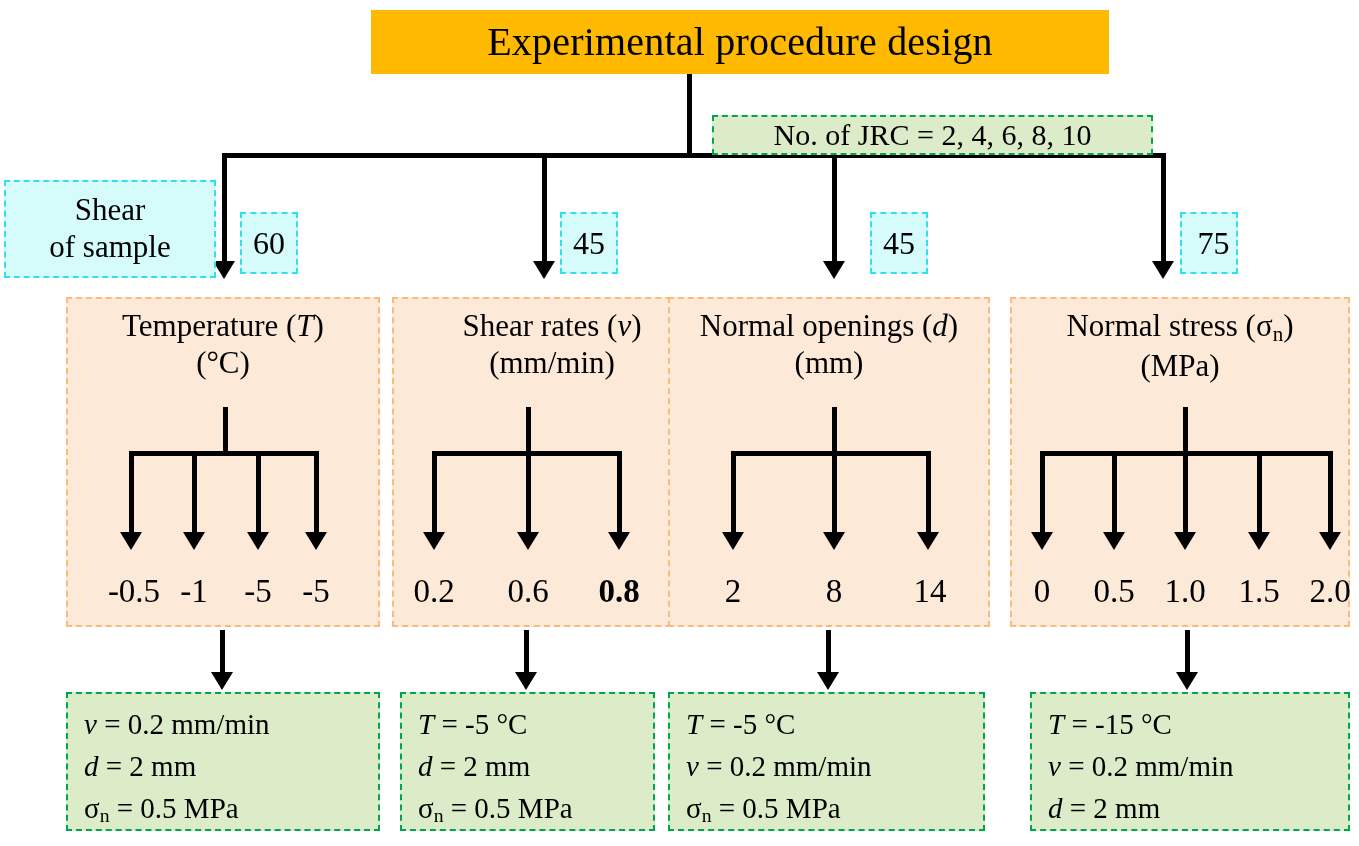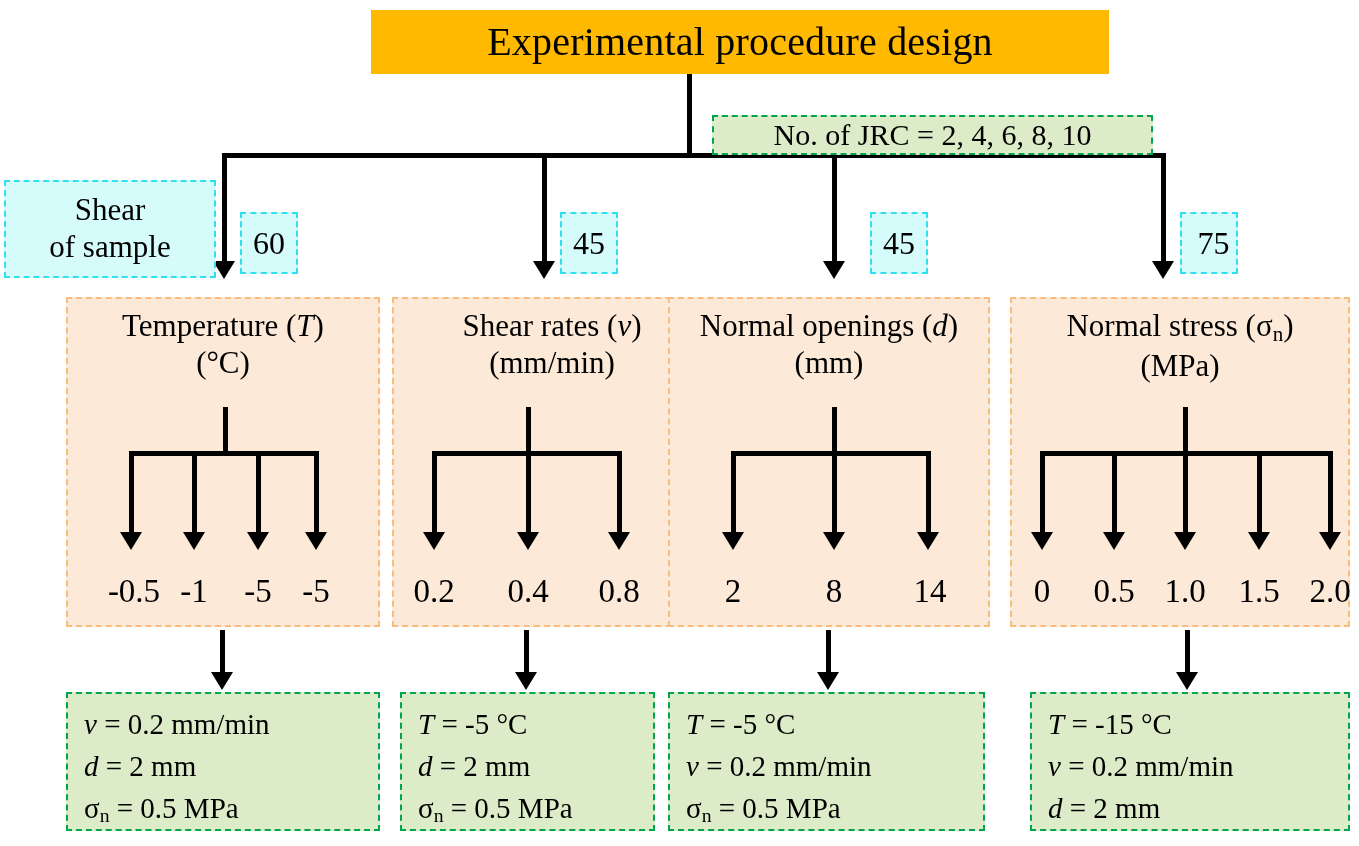--- a/index.html
+++ b/index.html
@@ -200,22 +200,22 @@
   <div class="abs lineH" style="left:38px; top:152px; width:190px;"></div>
   <div class="abs lineV" style="left:38px; top:152px; height:83px;"></div>
   <div class="abs arrowhead" style="left:29px; top:233px;"></div>
   <div class="abs lineV" style="left:132px; top:152px; height:83px;"></div>
   <div class="abs arrowhead" style="left:123px; top:233px;"></div>
   <div class="abs lineV" style="left:223px; top:152px; height:83px;"></div>
   <div class="abs arrowhead" style="left:214px; top:233px;"></div>
 
   <div class="values-row">
     <span class="value-cell" style="left:40px;">0.2</span>
-    <span class="value-cell" style="left:134px;">0.4</span>
-    <span class="value-cell" style="left:225px;">0.8</span>
+    <span class="value-cell" style="left:134px;">0.6</span>
+    <span class="value-cell" style="left:225px;font-weight:bold;">0.8</span>
   </div>
 </div>
 
 <div class="abs lineV" style="left:524px; top:630px; height:44px;"></div>
 <div class="abs arrowhead" style="left:515px; top:672px;"></div>
 
 <div class="abs box-peach cat-panel" style="left:668px; width:322px;">
   <div class="cat-head">
     <div><span>Normal openings</span>
       (<span class="var">d</span>)</div>

